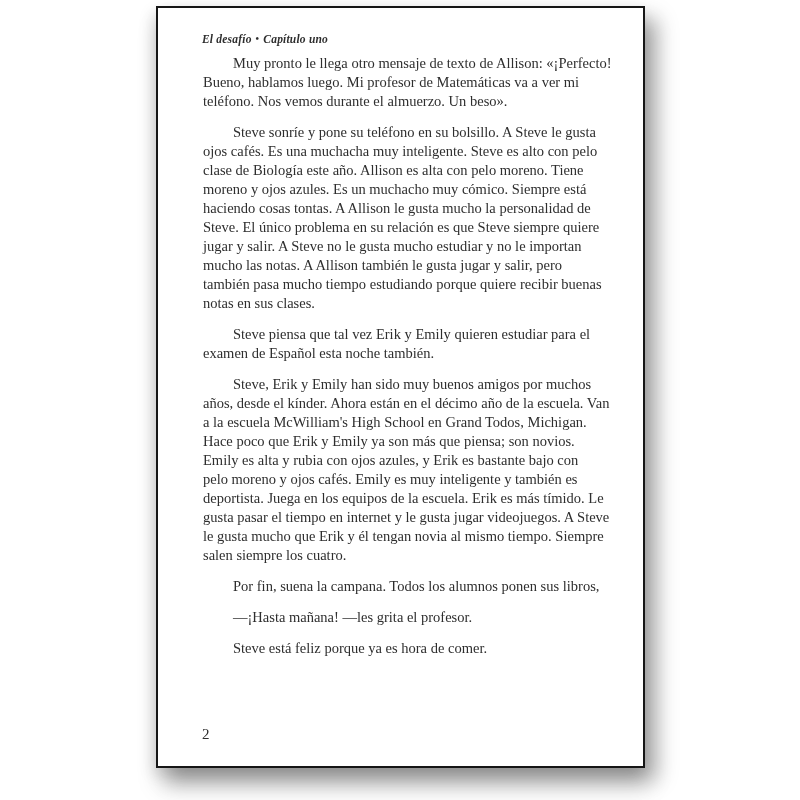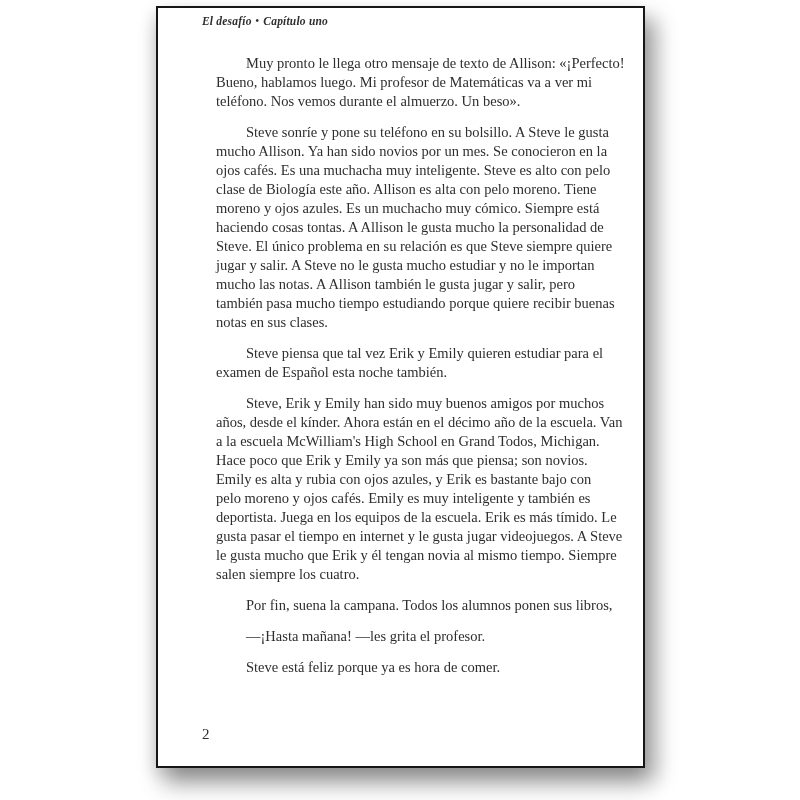--- a/index.html
+++ b/index.html
@@ -31,21 +31,21 @@
     background: var(--page-bg);
     border: 2px solid var(--border-color);
     box-shadow:
       12px 12px 20px rgba(0, 0, 0, 0.28),
       -4px 6px 14px rgba(0, 0, 0, 0.10),
       4px 18px 22px rgba(0, 0, 0, 0.18);
   }
   .running-header {
     position: absolute;
     left: 44px;
-    top: 7px;
+    top: 25px;
     font-size: 11.5px;
     font-weight: bold;
     font-style: italic;
     color: var(--text-color);
     letter-spacing: 0.2px;
     white-space: nowrap;
   }
   .running-header .sep {
     font-style: normal;
     margin: 0 4px;
@@ -54,21 +54,21 @@
   }
   .body-text {
     position: absolute;
     left: 44px;
     top: 46px;
     color: var(--text-color);
     font-size: 14.5px;
     line-height: 19px;
   }
   .para {
-    margin: 0 0 12px 14px;
+    margin: 0 0 12px 1px;
   }
   .para .line {
     white-space: pre;
     text-indent: 0;
   }
   .para .line:first-child {
     text-indent: 30px;
   }
   .page-number {
     position: absolute;
@@ -87,21 +87,20 @@
       <span>El desafío</span><span class="sep">•</span><span>Capítulo uno</span>
     </div>
     <div class="body-text" id="paragraphs">
         <div class="para">
           <div class="line">Muy pronto le llega otro mensaje de texto de Allison: «¡Perfecto!</div>
           <div class="line">Bueno, hablamos luego. Mi profesor de Matemáticas va a ver mi</div>
           <div class="line">teléfono. Nos vemos durante el almuerzo. Un beso».</div>
         </div>
         <div class="para">
           <div class="line">Steve sonríe y pone su teléfono en su bolsillo. A Steve le gusta</div>
-          <div class="line">mucho Allison. Ya han sido novios por un mes. Se conocieron en la</div>
           <div class="line">ojos cafés. Es una muchacha muy inteligente. Steve es alto con pelo</div>
           <div class="line">clase de Biología este año. Allison es alta con pelo moreno. Tiene</div>
           <div class="line">moreno y ojos azules. Es un muchacho muy cómico. Siempre está</div>
           <div class="line">haciendo cosas tontas. A Allison le gusta mucho la personalidad de</div>
           <div class="line">Steve. El único problema en su relación es que Steve siempre quiere</div>
           <div class="line">jugar y salir. A Steve no le gusta mucho estudiar y no le importan</div>
           <div class="line">mucho las notas. A Allison también le gusta jugar y salir, pero</div>
           <div class="line">también pasa mucho tiempo estudiando porque quiere recibir buenas</div>
           <div class="line">notas en sus clases.</div>
         </div>

